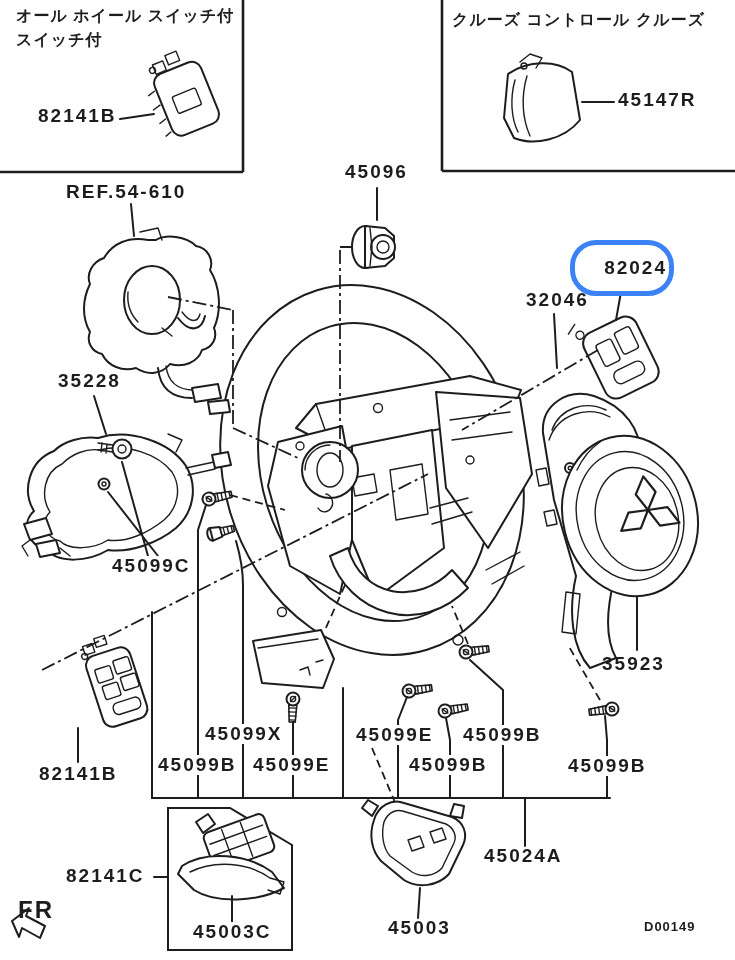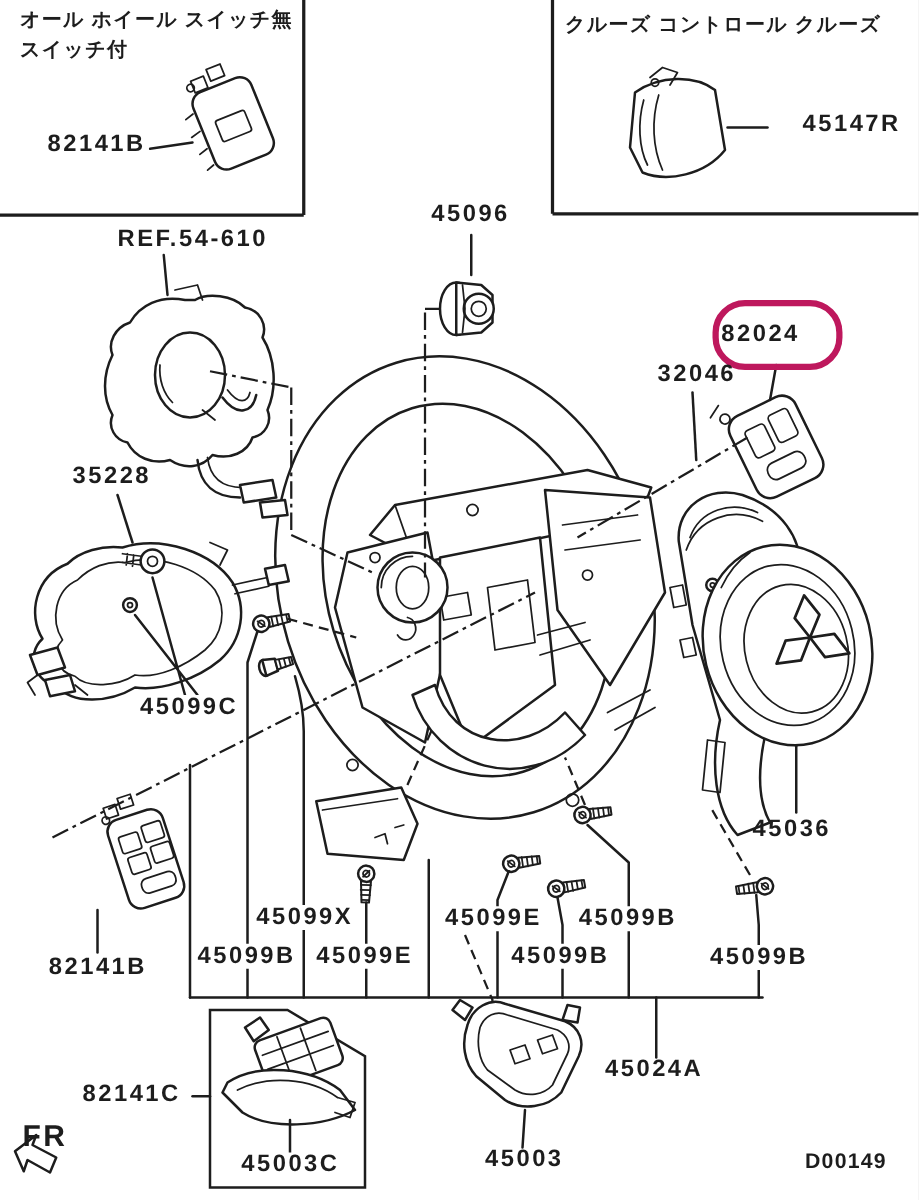--- a/index.html
+++ b/index.html
@@ -3,25 +3,25 @@
 <meta charset="utf-8">
 <style>
   html,body{margin:0;padding:0;background:#e8e8e8;}
   #stage{position:relative;width:735px;height:960px;background:#ffffff;overflow:hidden;
          font-family:"Liberation Sans","DejaVu Sans",sans-serif;color:#1d1d1d;}
   #art{position:absolute;left:0;top:0;}
   .pl{position:absolute;font-size:19px;font-weight:bold;letter-spacing:2px;
       color:#1d1d1d;background:#fff;padding:0 2px;line-height:1.05;white-space:nowrap;}
   .jp{position:absolute;font-size:16px;font-weight:bold;letter-spacing:1px;
       color:#1d1d1d;white-space:nowrap;}
-  .small{font-size:17px;letter-spacing:1px;}
+  .small{font-size:13px;letter-spacing:1px;}
   .fr{font-size:24px;}
   #hl-82024{position:absolute;left:570px;top:240px;width:104px;height:56px;
-      border:5px solid #be185d;border-radius:26px;box-sizing:border-box;
-      display:flex;align-items:center;justify-content:flex-start;background:transparent;}
+      border:5px solid #3b82f6;border-radius:26px;box-sizing:border-box;
+      display:flex;align-items:center;justify-content:flex-end;background:transparent;}
   #hl-82024 .pl{position:static;background:transparent;}
   svg .ln{stroke:#1d1d1d;fill:none;stroke-width:2;stroke-linecap:round;stroke-linejoin:round;}
   svg .w{stroke:#1d1d1d;fill:#ffffff;stroke-width:2;stroke-linecap:round;stroke-linejoin:round;}
   svg .t{stroke:#1d1d1d;fill:none;stroke-width:1.4;stroke-linecap:round;stroke-linejoin:round;}
   svg .bx{stroke:#1d1d1d;fill:none;stroke-width:2.6;}
   svg .dsh{stroke:#1d1d1d;fill:none;stroke-width:1.8;stroke-dasharray:8 5;}
   svg .dd{stroke:#1d1d1d;fill:none;stroke-width:1.8;stroke-dasharray:14 4 3 4;}
 </style>
 </head>
 <body>
@@ -237,49 +237,49 @@
     <path class="t" d="M384,822 C388,812 397,808 406,812 L446,824 C454,828 457,836 454,843 L442,868 C435,876 422,878 412,872 L390,856 C383,848 381,834 384,822 Z"></path>
     <path class="t" d="M408,840 l12,-4 l4,11 l-12,4 Z M430,832 l12,-4 l4,11 l-12,4 Z"></path>
     <path class="w" d="M372,816 l-10,-8 l6,-8 l10,6 Z"></path>
     <path class="w" d="M450,816 l4,-12 l10,2 l-2,12 Z"></path>
   </g>
   <path class="ln" d="M420,888 L418,918"></path>
 
   <path class="w" d="M12,921 L29,908 L26,916 L45,926 L40,938 L22,928 L19,937 Z"></path>
 </svg>
 
-<div class="jp" style="left:16px;top:6px;">オール ホイール スイッチ無</div>
+<div class="jp" style="left:16px;top:6px;">オール ホイール スイッチ付</div>
 <div class="jp" style="left:16px;top:30px;font-family:Liberation Mono, monospace;">スイッチ付</div>
 <div class="pl" style="left:36px;top:106px;">82141B</div>
 
 <div class="jp" style="left:452px;top:10px;">クルーズ コントロール クルーズ</div>
-<div class="pl" style="left:616px;top:90px;margin-left:24px;">45147R</div>
-
-<div class="pl" style="left:64px;top:182px;background:transparent;margin-left:28px;">REF.54-610</div>
+<div class="pl" style="left:616px;top:90px;">45147R</div>
+
+<div class="pl" style="left:64px;top:182px;background:transparent;">REF.54-610</div>
 
 <div class="pl" style="left:343px;top:162px;">45096</div>
 
 <div id="hl-82024">
   <span class="pl">82024</span>
 </div>
 <div class="pl" style="left:524px;top:290px;background:transparent;">32046</div>
 
 <div class="pl" style="left:56px;top:371px;background:transparent;">35228</div>
 <div class="pl" style="left:110px;top:556px;">45099C</div>
 
 <div class="pl" style="left:37px;top:764px;">82141B</div>
 <div class="pl" style="left:203px;top:724px;">45099X</div>
 <div class="pl" style="left:354px;top:725px;">45099E</div>
 <div class="pl" style="left:461px;top:725px;">45099B</div>
 <div class="pl" style="left:156px;top:755px;">45099B</div>
 <div class="pl" style="left:251px;top:755px;">45099E</div>
 <div class="pl" style="left:407px;top:755px;">45099B</div>
 <div class="pl" style="left:566px;top:756px;">45099B</div>
 
-<div class="pl" style="left:600px;top:654px;background:transparent;">45036</div>
+<div class="pl" style="left:600px;top:654px;background:transparent;">35923</div>
 
 <div class="pl" style="left:64px;top:866px;background:transparent;">82141C</div>
 <div class="pl" style="left:191px;top:922px;text-align:center;">45003C</div>
 <div class="pl" style="left:386px;top:918px;background:transparent;">45003</div>
 <div class="pl" style="left:482px;top:846px;background:transparent;">45024A</div>
 
 <div class="pl fr" style="left:16px;top:897px;background:transparent;">FR</div>
 <div class="pl small" style="left:642px;top:920px;background:transparent;">D00149</div>
 
 </div>

